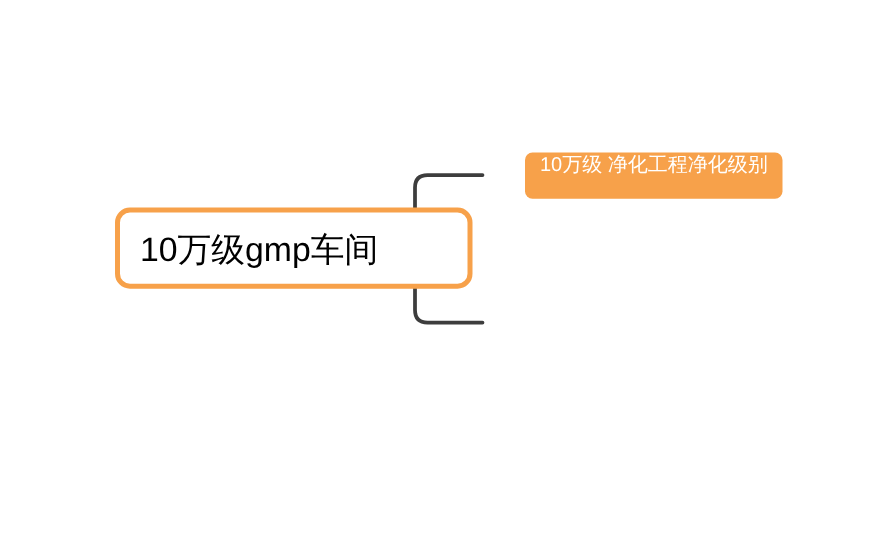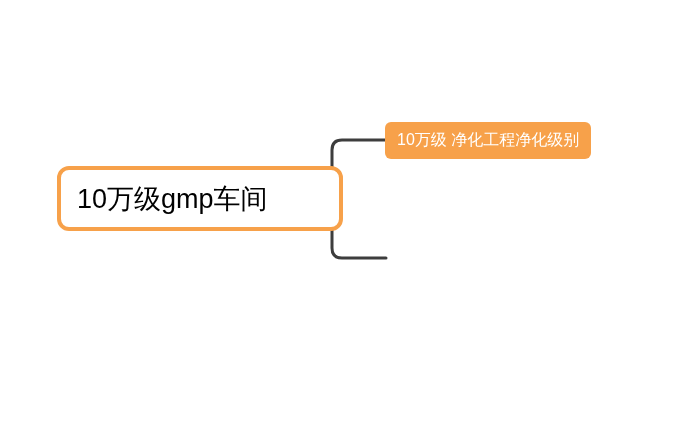--- a/index.html
+++ b/index.html
@@ -34,29 +34,30 @@
     fill: none;
     stroke: var(--connector);
     stroke-width: 3;
     stroke-linecap: round;
     stroke-linejoin: round;
   }
   .node {
     position: absolute;
     z-index: 1;
     display: inline-flex;
-    align-items: center;
+    align-items: flex-start;
     white-space: nowrap;
+    margin-left: 35px;
   }
   .node-root {
     left: 57px;
     top: 166px;
     min-width: 286px;
     height: 65px;
-    padding: 0 16px;
+    padding: 12px 16px;
     background: var(--background);
     border: 4px solid var(--accent);
     border-radius: 12px;
     color: var(--text-root);
     font-size: 27px;
     font-weight: 400;
   }
   .node-child {
     height: 37px;
     padding: 0 12px;

